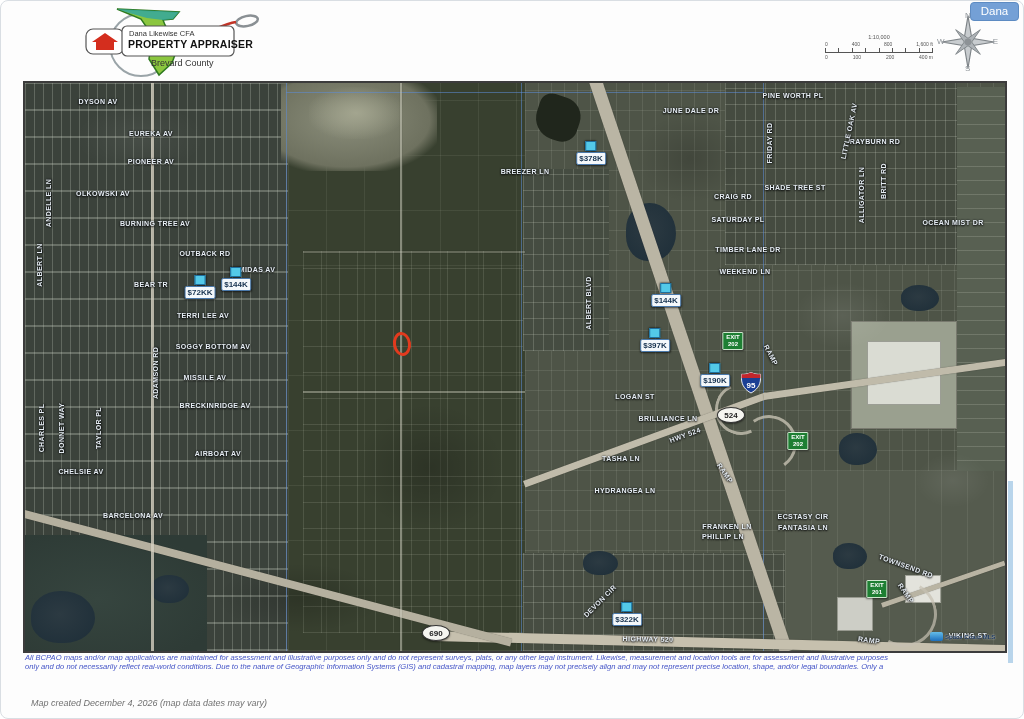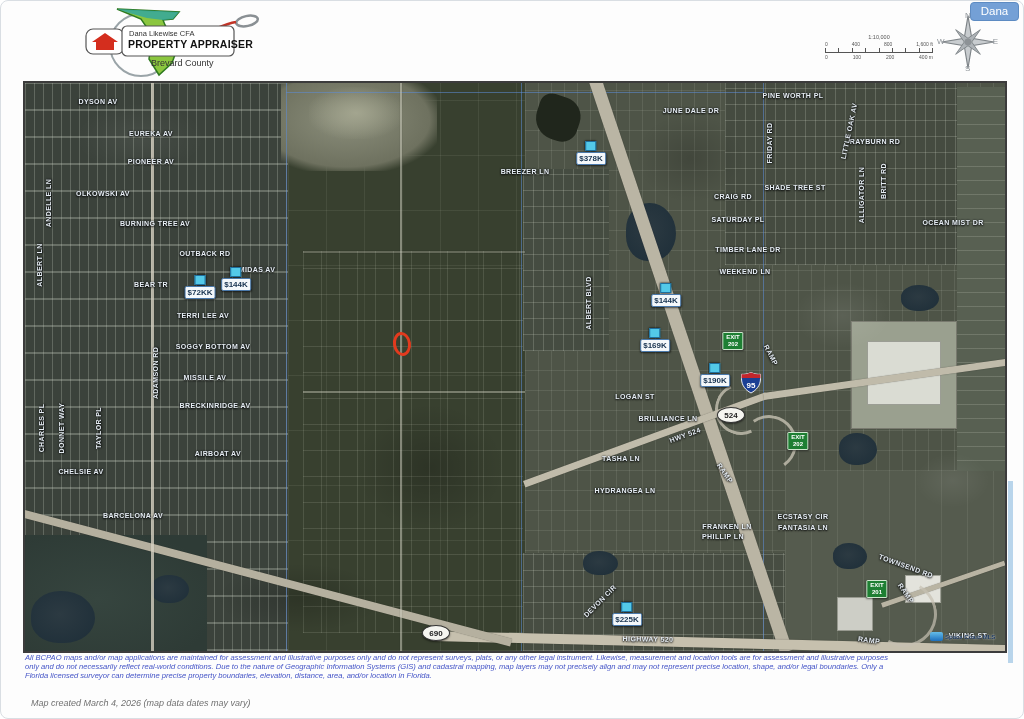--- a/index.html
+++ b/index.html
@@ -250,29 +250,29 @@
         <div class="price-marker" style="left: 566px; top: 70px;">
           <div class="pin"></div>
           <div class="bubble">$378K</div>
         </div>
         <div class="price-marker" style="left: 641px; top: 212px;">
           <div class="pin"></div>
           <div class="bubble">$144K</div>
         </div>
         <div class="price-marker" style="left: 630px; top: 257px;">
           <div class="pin"></div>
-          <div class="bubble">$169K</div>
+          <div class="bubble">$397K</div>
         </div>
         <div class="price-marker" style="left: 690px; top: 292px;">
           <div class="pin"></div>
           <div class="bubble">$190K</div>
         </div>
         <div class="price-marker" style="left: 602px; top: 531px;">
           <div class="pin"></div>
-          <div class="bubble">$225K</div>
+          <div class="bubble">$322K</div>
         </div>
         <div class="exit-sign" style="left: 708px; top: 258px;">
           <div>EXIT</div>
           <div>202</div>
         </div>
         <div class="exit-sign" style="left: 773px; top: 358px;">
           <div>EXIT</div>
           <div>202</div>
         </div>
         <div class="exit-sign" style="left: 852px; top: 506px;">
@@ -292,16 +292,15 @@
     <div class="mls-mark">
       <span class="mls-wave"></span>
       <span class="mls-text">Space Coast MLS</span>
     </div>
   </div>
 
   <div class="edge-strip"></div>
 
   <div class="disc" style="top:652px;">All BCPAO maps and/or map applications are maintained for assessment and illustrative purposes only and do not represent surveys, plats, or any other legal instrument. Likewise, measurement and location tools are for assessment and illustrative purposes</div>
   <div class="disc" style="top:661px;">only and do not necessarily reflect real-world conditions. Due to the nature of Geographic Information Systems (GIS) and cadastral mapping, map layers may not precisely align and may not represent precise location, shape, and/or legal boundaries. Only a</div>
-  <div class="disc" style="top:670px;">Florida licensed surveyor can determine precise property boundaries, elevation, distance, area, and/or location in Florida.</div>
-  <div class="created">Map created March 4, 2026 (map data dates may vary)</div>
+  <div class="created">Map created December 4, 2026 (map data dates may vary)</div>
 
 </div>
 
 </body></html>

